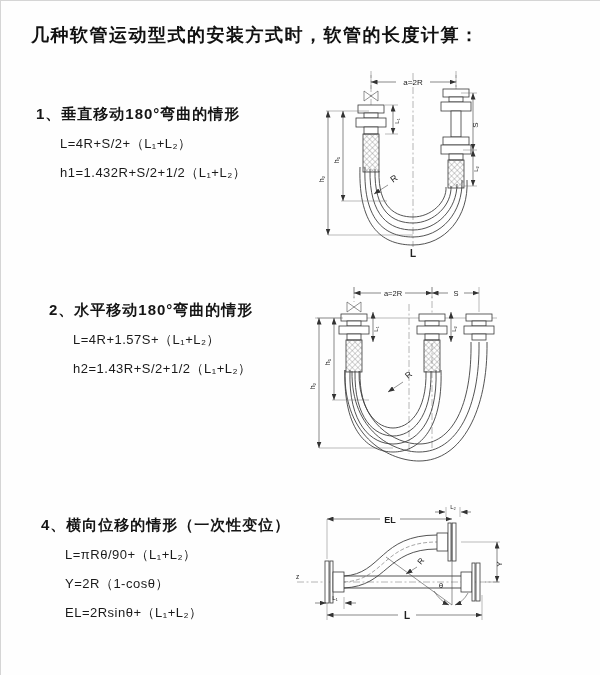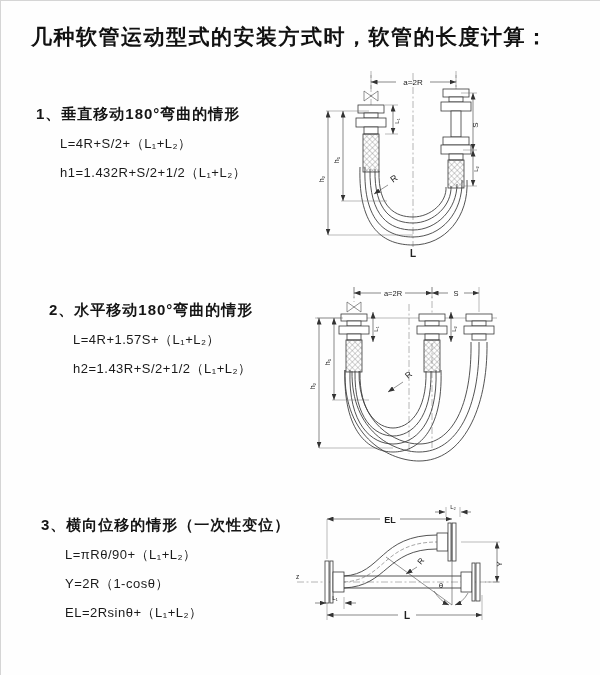--- a/index.html
+++ b/index.html
@@ -3,21 +3,21 @@
 <meta charset="utf-8">
 <style>
   html,body{margin:0;padding:0;background:#e9e9e9;}
   .page{
     position:relative;width:600px;height:675px;background:#fefefe;
     border:1px solid #d5d5d5;overflow:hidden;
     font-family:"Liberation Sans","DejaVu Sans",sans-serif;color:#1c1c1c;
   }
   .title{
     position:absolute;left:30px;top:22px;margin:0;
-    font-size:21px;font-weight:bold;letter-spacing:1.5px;color:#111;
+    font-size:18px;font-weight:bold;letter-spacing:1.5px;color:#111;
   }
   .sec{position:absolute;}
   #sec1{left:35px;top:104px;}
   #sec2{left:48px;top:300px;}
   #sec3{left:40px;top:515px;}
   .sec-heading{font-size:15px;font-weight:bold;letter-spacing:1px;color:#151515;}
   .formula{font-size:13px;margin:11px 0 0 24px;letter-spacing:.5px;color:#1a1a1a;white-space:nowrap;}
   .dwg{position:absolute;}
   #dwg1{left:312px;top:64px;}
   #dwg2{left:306px;top:281px;}
@@ -45,21 +45,21 @@
     <div class="formula">h1=1.432R+S/2+1/2（L₁+L₂）</div>
   </div>
 
   <div class="sec" id="sec2">
     <div class="sec-heading">2、水平移动180°弯曲的情形</div>
     <div class="formula">L=4R+1.57S+（L₁+L₂）</div>
     <div class="formula">h2=1.43R+S/2+1/2（L₁+L₂）</div>
   </div>
 
   <div class="sec" id="sec3">
-    <div class="sec-heading">3、横向位移的情形（一次性变位）</div>
+    <div class="sec-heading">4、横向位移的情形（一次性变位）</div>
     <div class="formula">L=πRθ/90+（L₁+L₂）</div>
     <div class="formula">Y=2R（1-cosθ）</div>
     <div class="formula">EL=2Rsinθ+（L₁+L₂）</div>
   </div>
 
   <svg id="dwg1" class="dwg" width="285" height="200" viewBox="0 0 285 200">
     <defs>
       <marker id="ar" markerUnits="userSpaceOnUse" markerWidth="7" markerHeight="5" refX="6.5" refY="2.5" orient="auto-start-reverse">
         <path d="M0,0 L6.5,2.5 L0,5 Z" fill="#333"></path>
       </marker>

